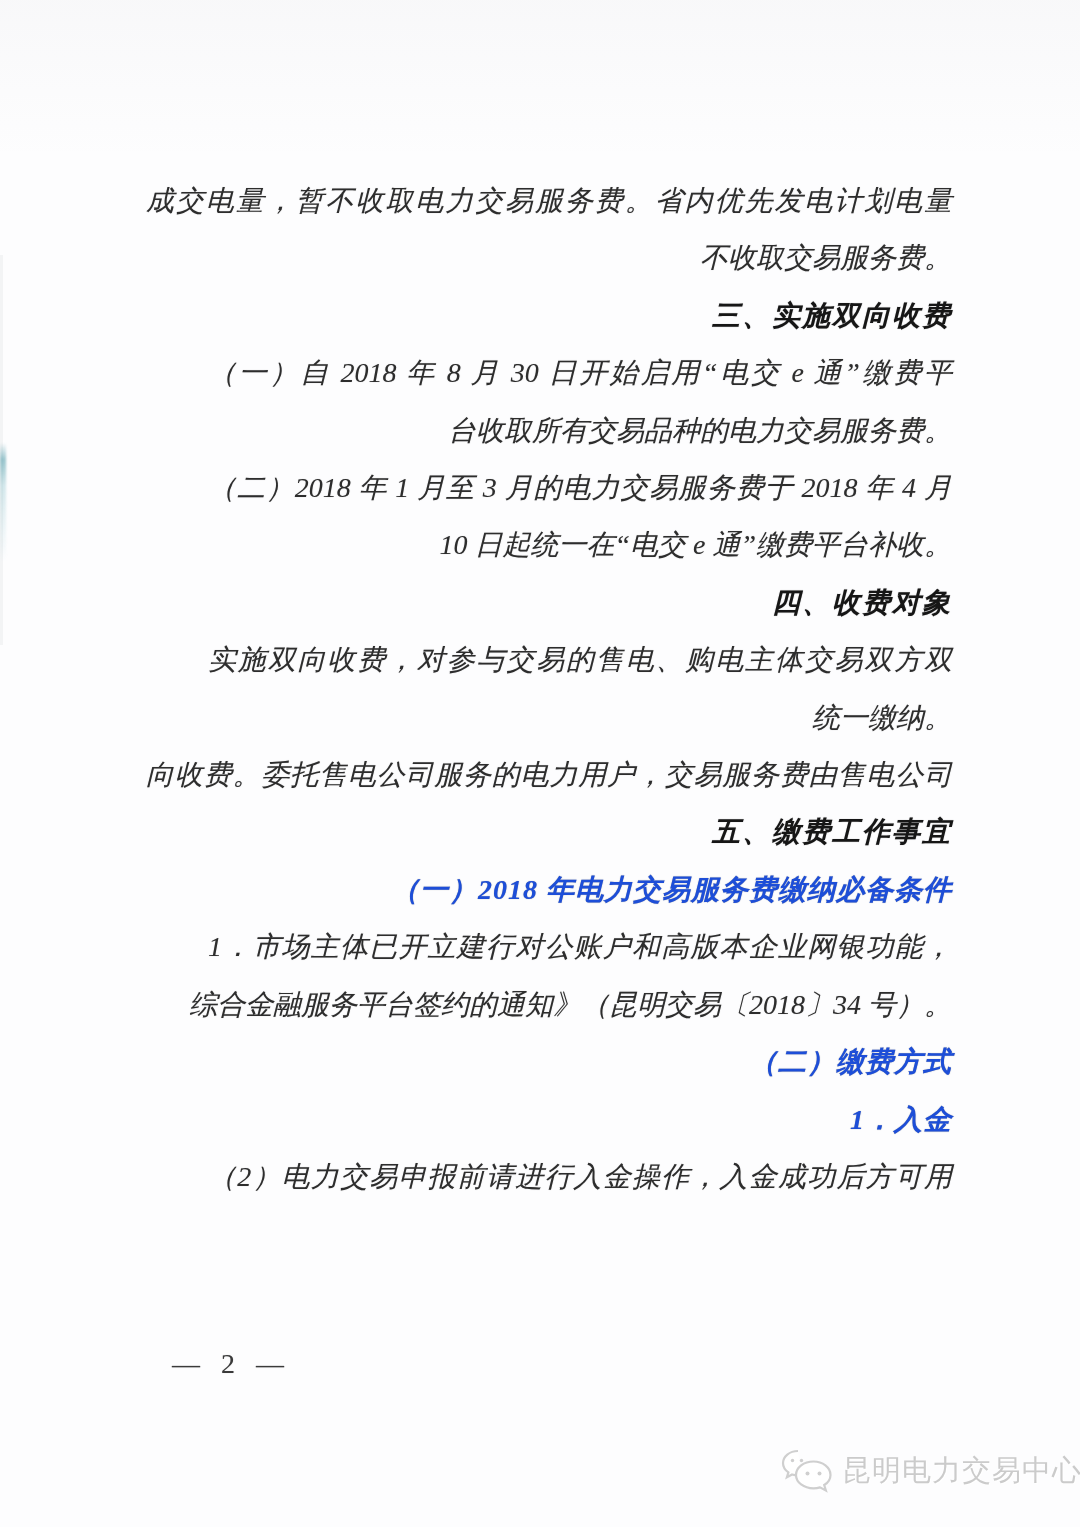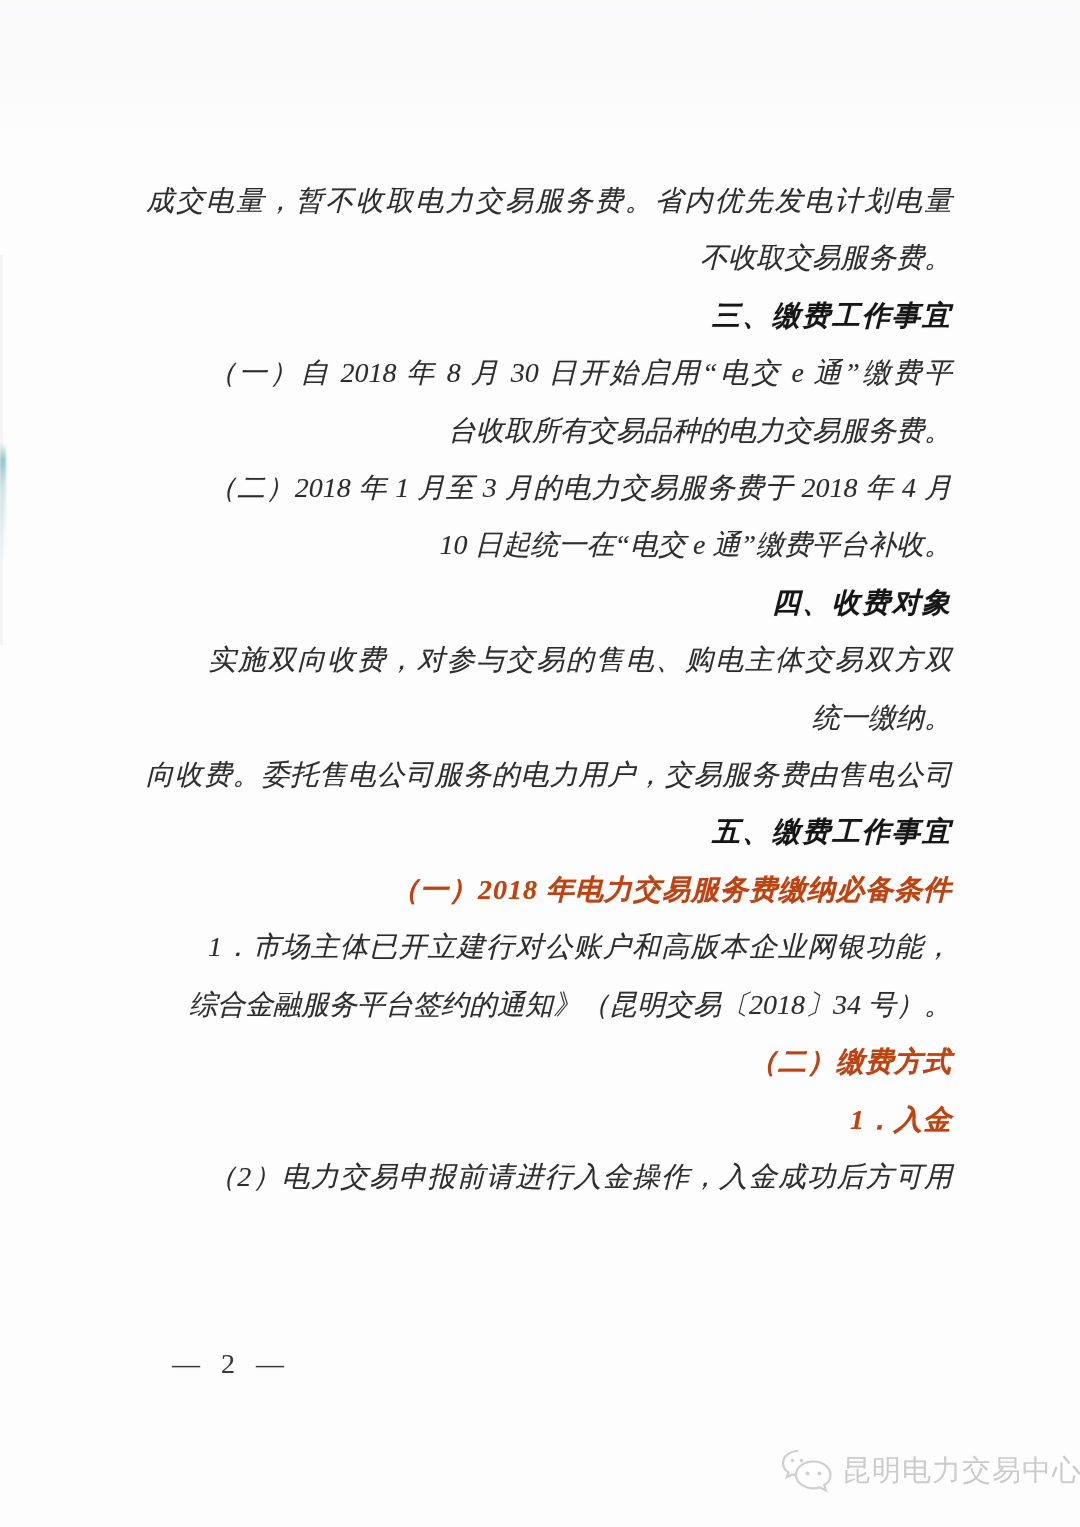--- a/index.html
+++ b/index.html
@@ -35,21 +35,21 @@
   }
   .line{text-align:right;}
   .j{text-align:justify;text-align-last:justify;}
   .indent{padding-left:62px;}
   .h1{
     font-family:"Liberation Sans","DejaVu Sans",sans-serif;
     font-weight:700;color:#161616;letter-spacing:2px;
     text-shadow:0 0 1px rgba(30,30,30,0.4);
   }
   .h2{
-    font-weight:700;color:#c2410c;letter-spacing:1px;
+    font-weight:700;color:#1d4ed8;letter-spacing:1px;
     text-shadow:0 0 1px rgba(30,30,30,0.45);
   }
   .page-num{
     position:absolute;left:172px;top:1348px;
     font-size:28px;color:#3a3a3a;letter-spacing:2px;word-spacing:10px;
     text-shadow:0 0 1px rgba(70,70,70,0.3);
   }
   .footer{
     position:absolute;left:779px;top:1447px;
     display:flex;align-items:center;gap:9px;
@@ -64,21 +64,21 @@
 </head>
 <body>
 
 <div class="scan-tint"></div>
 <div class="edge-shade"></div>
 <div class="edge-smudge"></div>
 
 <div class="doc">
   <div class="line j">成交电量，暂不收取电力交易服务费。省内优先发电计划电量</div>
   <div class="line">不收取交易服务费。</div>
-  <div class="line h1 indent">三、缴费工作事宜</div>
+  <div class="line h1 indent">三、实施双向收费</div>
   <div class="line j indent">（一）自 2018 年 8 月 30 日开始启用“电交 e 通”缴费平</div>
   <div class="line">台收取所有交易品种的电力交易服务费。</div>
   <div class="line j indent">（二）2018 年 1 月至 3 月的电力交易服务费于 2018 年 4 月</div>
   <div class="line">10 日起统一在“电交 e 通”缴费平台补收。</div>
   <div class="line h1 indent">四、收费对象</div>
   <div class="line j indent">实施双向收费，对参与交易的售电、购电主体交易双方双</div>
   <div class="line">统一缴纳。</div>
   <div class="line j">向收费。委托售电公司服务的电力用户，交易服务费由售电公司</div>
   <div class="line h1 indent">五、缴费工作事宜</div>
   <div class="line h2 indent">（一）2018 年电力交易服务费缴纳必备条件</div>

